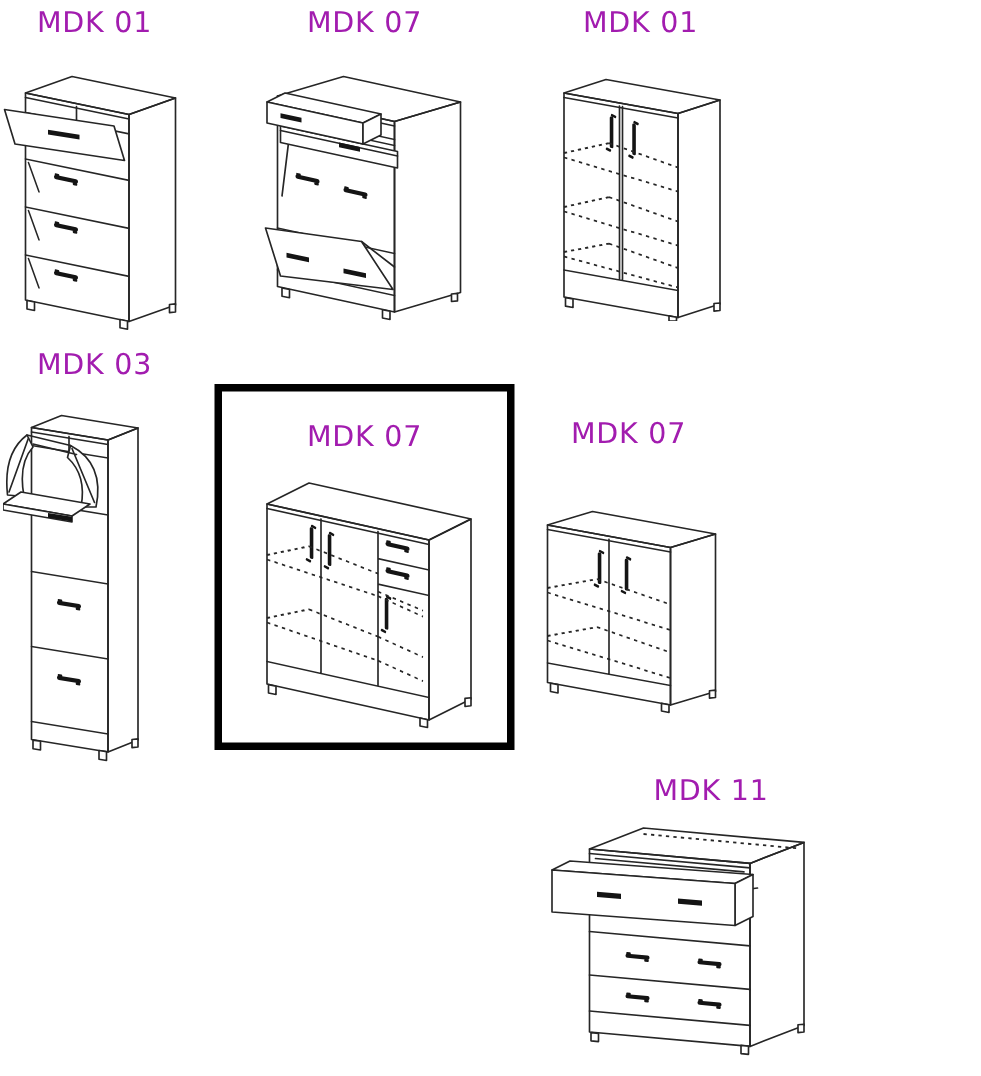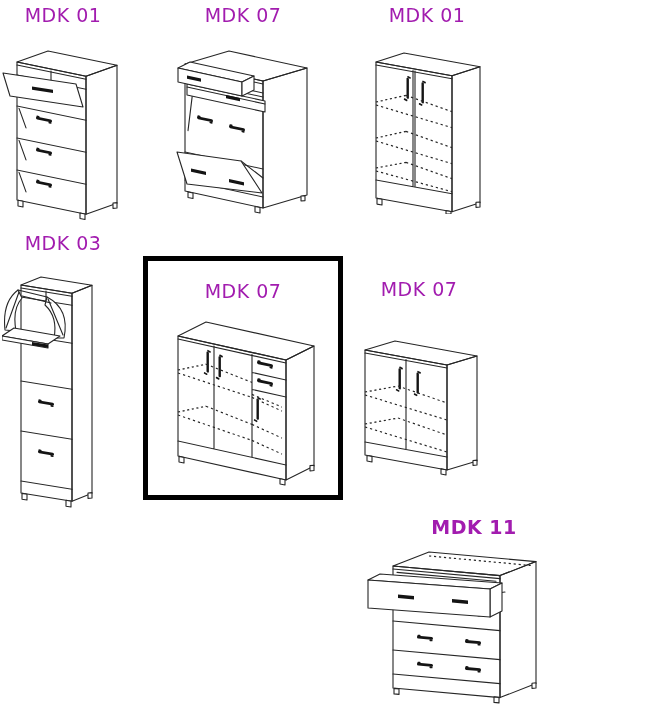--- a/index.html
+++ b/index.html
@@ -160,21 +160,21 @@
         <path class="dash" d="M0,42 L33,30 M33,30 L82,38 M0,45 L82,55"></path>
         <path class="dash" d="M0,74 L33,62 M33,62 L82,70 M0,77 L82,87"></path>
       </g>
       <path class="wh" d="M10,123.5 L15,124.4 L15,130 L10,129 Z M84,136.9 L89,137.8 L89,143 L84,142 Z M116,128.5 L120,128.1 L120,133 L116,133.4 Z"></path>
     </svg>
   </div>
 
 
 
   <div class="item" style="left:360px;top:514px;width:188px;height:203px;">
-    <div class="label" style="left:54px;top:0;font-weight:bold;">MDK 11</div>
+    <div class="label" style="left:54px;top:0;">MDK 11</div>
     <svg style="left:0;top:36px;" width="188" height="167" viewBox="0 0 188 167">
       <path class="ln" d="M33,16 L69,2 L176,11.6 L140,25.6 Z"></path>
       <path class="ln" d="M140,25.6 L176,11.6 L176,133.6 L140,147.6 Z"></path>
       <path class="ln" d="M33,16 L140,25.6 L140,147.6 L33,138 Z"></path>
       <path class="ln" d="M33,19 L140,28.6"></path>
       <path class="dash" d="M69,6 L172,15.6"></path>
       <g transform="matrix(1,0.09,0,1,33,16)">
         <path class="ln" d="M0,26 L107,26 M4,6 L103,6 M96,8 L96,24 M100,9 L100,24 M0,55 L107,55 M0,84 L107,84 M0,108 L107,108"></path>
         <use href="#hh" x="24" y="38"></use>
           <use href="#hh" x="72" y="38"></use>

